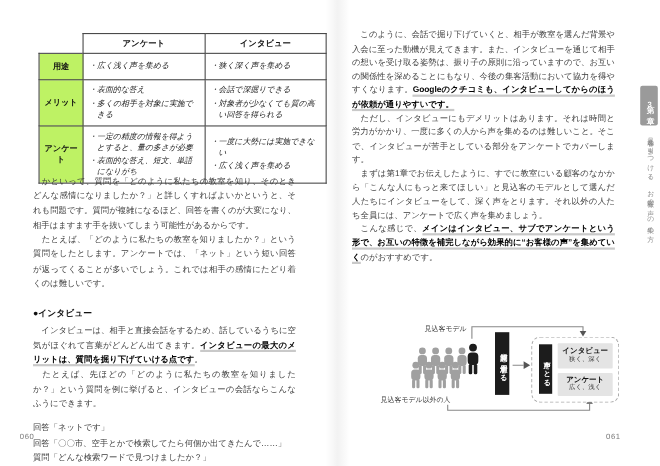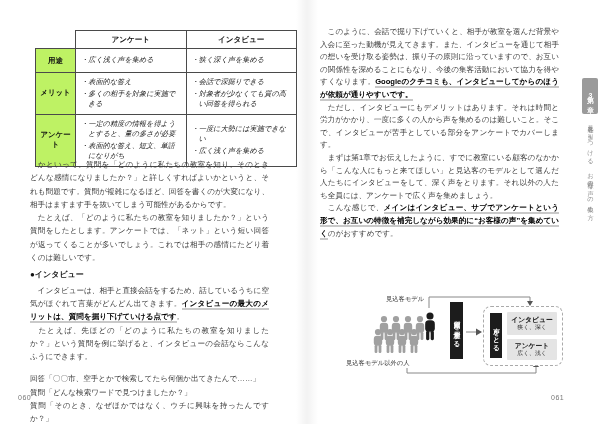--- a/index.html
+++ b/index.html
@@ -18,21 +18,21 @@
   table.cmp thead th{height:15px;font-size:7.6px;font-weight:bold;text-align:center;color:#111;background:#fff;}
   table.cmp th.rh{background:#bef264;font-weight:bold;font-size:7.4px;color:#111;text-align:center;}
   table.cmp td{font-size:7.2px;line-height:10.5px;color:#222;padding:3px 4px 3px 5px;vertical-align:middle;background:#fff;}
   table.cmp .li{padding-left:7px;text-indent:-7px;margin:1px 0;font-style:italic;}
   tr.r1{height:24px;} tr.r2{height:39px;} tr.r3{height:46px;}
   
   .body{position:absolute;width:239px;text-align:justify;font-size:7.6px;color:#3b3b3b;}
   .body p{margin:0;}
   .left-body{left:30px;top:158px;line-height:13.3px;}
   .right-body{left:320px;top:26px;line-height:12.6px;}
-  .heading{font-weight:bold;font-size:8px;color:#111;margin:4px 0 2px 0;}
+  .heading{font-weight:bold;font-size:8px;color:#111;margin:14px 0 2px 0;}
   .hl{font-weight:bold;color:#000;border-bottom:2px solid #c9c9c9;}
   .dialogue{margin-top:9px;}
   .pagenum{position:absolute;font-size:7px;color:#777;letter-spacing:0.5px;}
   .pn-left{left:18px;top:394px;}
   .pn-right{left:551px;top:394px;}
   
   .tab{position:absolute;right:1px;top:78px;width:18px;display:flex;flex-direction:column;align-items:center;}
   .tab-box{width:16px;height:36px;background:#9a9a9a;border-radius:2px;color:#fff;
     writing-mode:vertical-rl;text-orientation:upright;font-size:7px;font-weight:bold;
     display:flex;align-items:center;justify-content:center;letter-spacing:1px;}
@@ -111,20 +111,21 @@
     </tbody>
   </table>
 
   <div class="body left-body">
     <p><span>　かといって、質問を「どのように私たちの教室を知り、そのときどんな感情になりましたか？」と詳しくすればよいかというと、それも問題です。質問が複雑になるほど、回答を書くのが大変になり、相手はますます手を抜いてしまう可能性があるからです。</span></p>
     <p><span>　たとえば、「どのように私たちの教室を知りましたか？」という質問をしたとします。アンケートでは、「ネット」という短い回答が返ってくることが多いでしょう。これでは相手の感情にたどり着くのは難しいです。</span></p>
     <div class="heading">●インタビュー</div>
     <p><span>　インタビューは、相手と直接会話をするため、話しているうちに空気がほぐれて言葉がどんどん出てきます。</span><span class="hl">インタビューの最大のメリットは、質問を掘り下げていける点です</span><span>。</span></p>
     <p><span>　たとえば、先ほどの「どのように私たちの教室を知りましたか？」という質問を例に挙げると、インタビューの会話ならこんなふうにできます。</span></p>
     <div class="dialogue">
+      <p>回答「ネットです」</p>
       <p>回答「〇〇市、空手とかで検索してたら何個か出てきたんで……」</p>
       <p>質問「どんな検索ワードで見つけましたか？」</p>
       <p>質問「そのとき、なぜほかではなく、ウチに興味を持ったんですか？」</p>
     </div>
   </div>
   <div class="pagenum pn-left">060</div>
 
   <div class="body right-body">
     <p><span>　このように、会話で掘り下げていくと、相手が教室を選んだ背景や入会に至った動機が見えてきます。また、インタビューを通じて相手の想いを受け取る姿勢は、振り子の原則に沿っていますので、お互いの関係性を深めることにもなり、今後の集客活動において協力を得やすくなります。</span><span class="hl">Googleのクチコミも、インタビューしてからのほうが依頼が通りやすいです。</span></p>
     <p><span>　ただし、インタビューにもデメリットはあります。それは時間と労力がかかり、一度に多くの人から声を集めるのは難しいこと。そこで、インタビューが苦手としている部分をアンケートでカバーします。</span></p>

